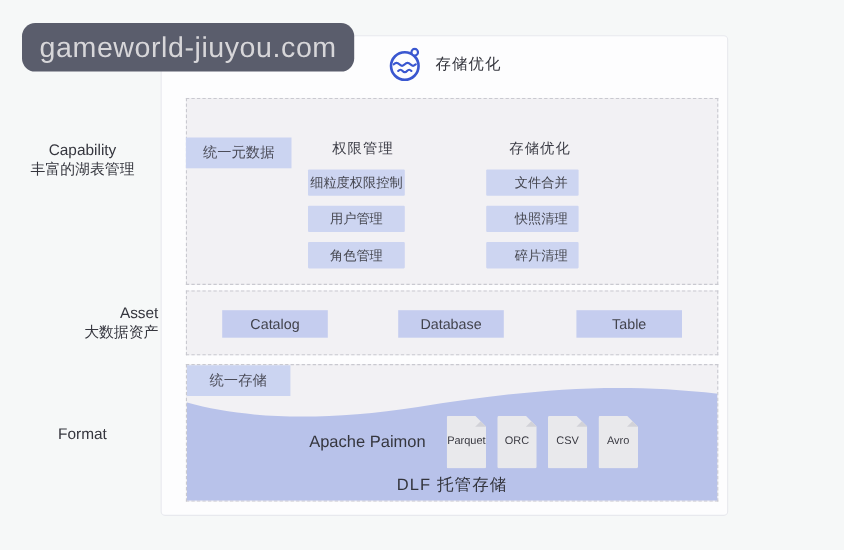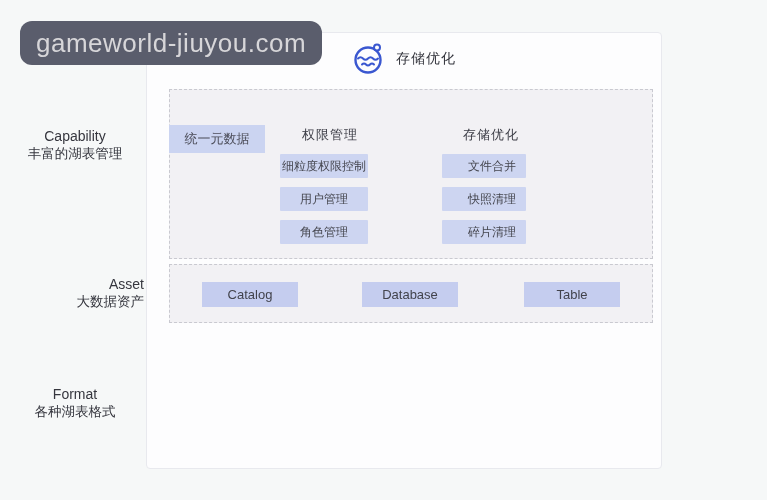--- a/index.html
+++ b/index.html
@@ -130,21 +130,20 @@
 <div class="rail-group" id="rail-0">
   <div class="rail-en">Capability</div>
   <div class="rail-zh">丰富的湖表管理</div>
 </div>
 <div class="rail-group" id="rail-1">
   <div class="rail-en">Asset</div>
   <div class="rail-zh">大数据资产</div>
 </div>
 <div class="rail-group" id="rail-2">
   <div class="rail-en">Format</div>
-  <div class="rail-zh">各种湖表格式</div>
 </div>
 
 <div class="panel">
 
   <div class="panel-header">
     <svg class="lake-icon" viewBox="0 0 32 32" fill="none">
       <circle cx="16" cy="17" r="12.5" stroke="#3a57d0" stroke-width="2.4"></circle>
       <circle cx="25" cy="4.5" r="3" stroke="#3a57d0" stroke-width="2" fill="#fdfdfe"></circle>
       <path d="M6 15.5 q2.5 -2.6 5 0 q2.5 2.6 5 0 q2.5 -2.6 5 0 q2.5 2.6 5 0" stroke="#3a57d0" stroke-width="2" stroke-linecap="round"></path>
       <path d="M10 21.5 q2 -2.2 4 0 q2 2.2 4 0 q2 -2.2 4 0" stroke="#3a57d0" stroke-width="2" stroke-linecap="round"></path>
@@ -165,14 +164,35 @@
     <div class="mini-btn col2 row2">快照清理</div>
     <div class="mini-btn col2 row3">碎片清理</div>
   </div>
 
   <div class="section" id="sec-asset">
     <div class="asset-btn" id="asset-catalog">Catalog</div>
     <div class="asset-btn" id="asset-database">Database</div>
     <div class="asset-btn" id="asset-table">Table</div>
   </div>
 
+  <div class="section" id="sec-storage">
+    <svg class="wave-svg" viewBox="0 0 484 125" preserveAspectRatio="none">
+      <path d="M0,34 C50,48 120,52 210,38 C300,24 380,14 484,26 L484,125 L0,125 Z" fill="#b8c2ea"></path>
+    </svg>
+
+    <div class="chip" id="chip-storage">统一存储</div>
+
+    <div class="engine-label">Apache Paimon</div>
+
+    <div class="doc-icon" id="doc-0"></div>
+    <div class="doc-icon" id="doc-1"></div>
+    <div class="doc-icon" id="doc-2"></div>
+    <div class="doc-icon" id="doc-3"></div>
+
+    <div class="doc-label" id="doclab-0">Parquet</div>
+    <div class="doc-label" id="doclab-1">ORC</div>
+    <div class="doc-label" id="doclab-2">CSV</div>
+    <div class="doc-label" id="doclab-3">Avro</div>
+
+    <div class="storage-footer">DLF 托管存储</div>
+  </div>
 
 </div>
 
 </body></html>

